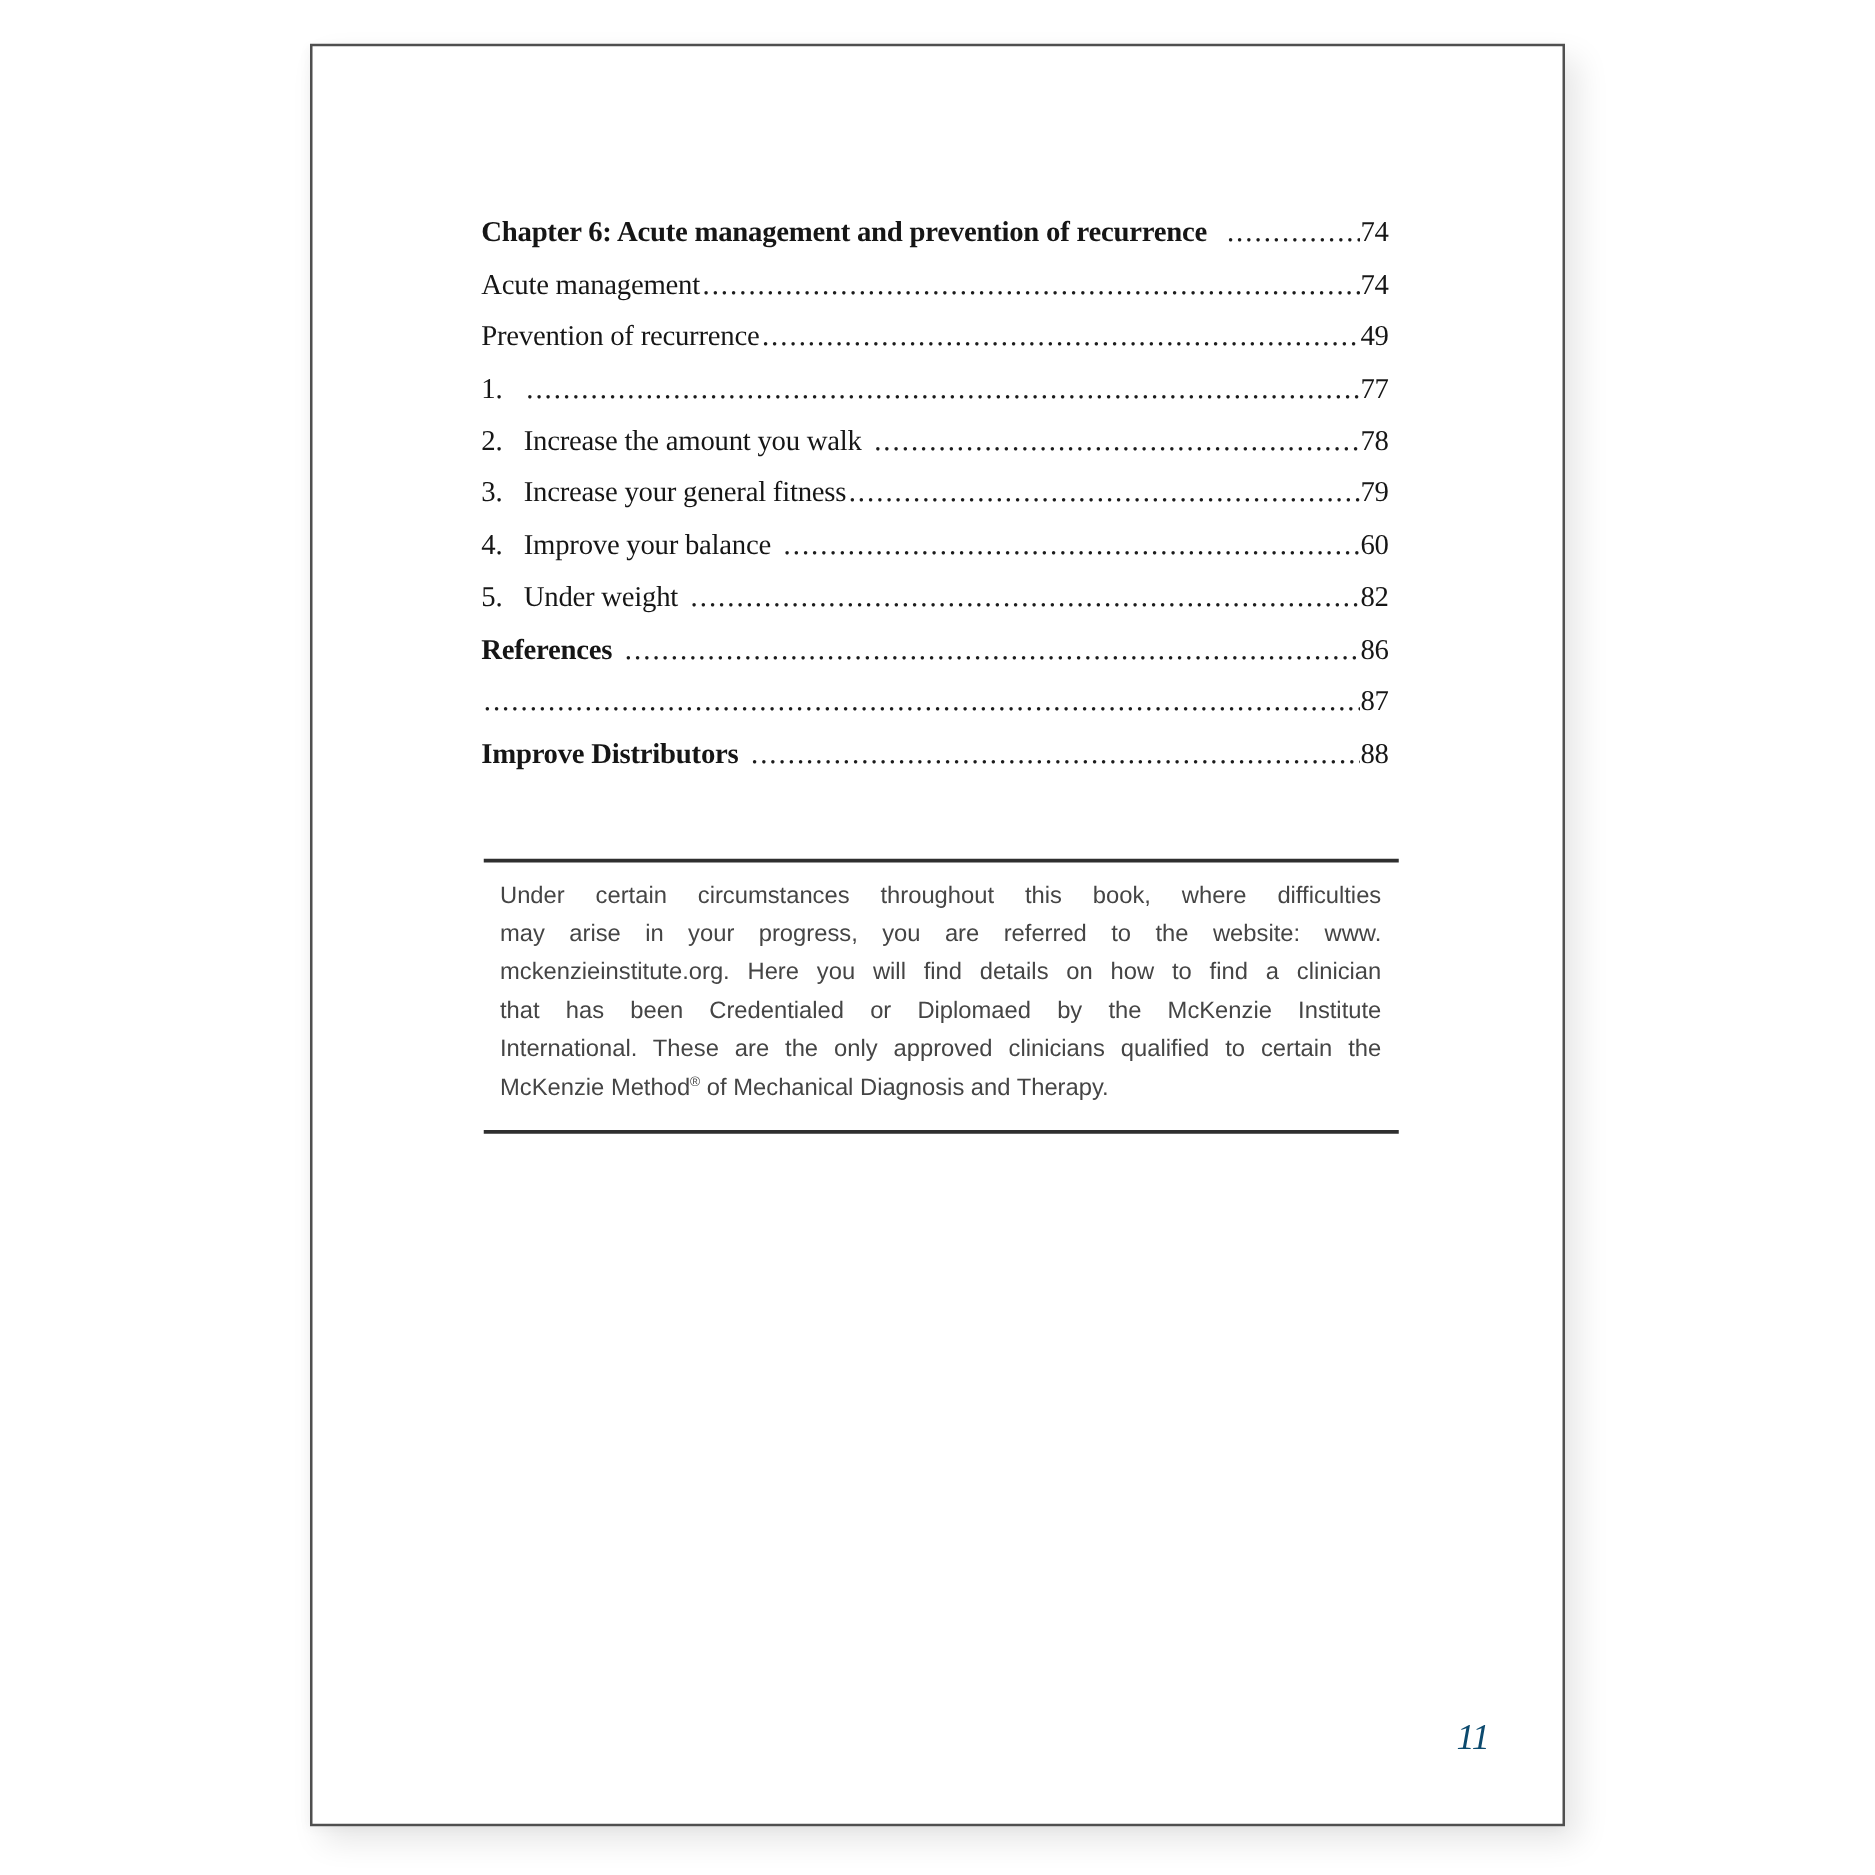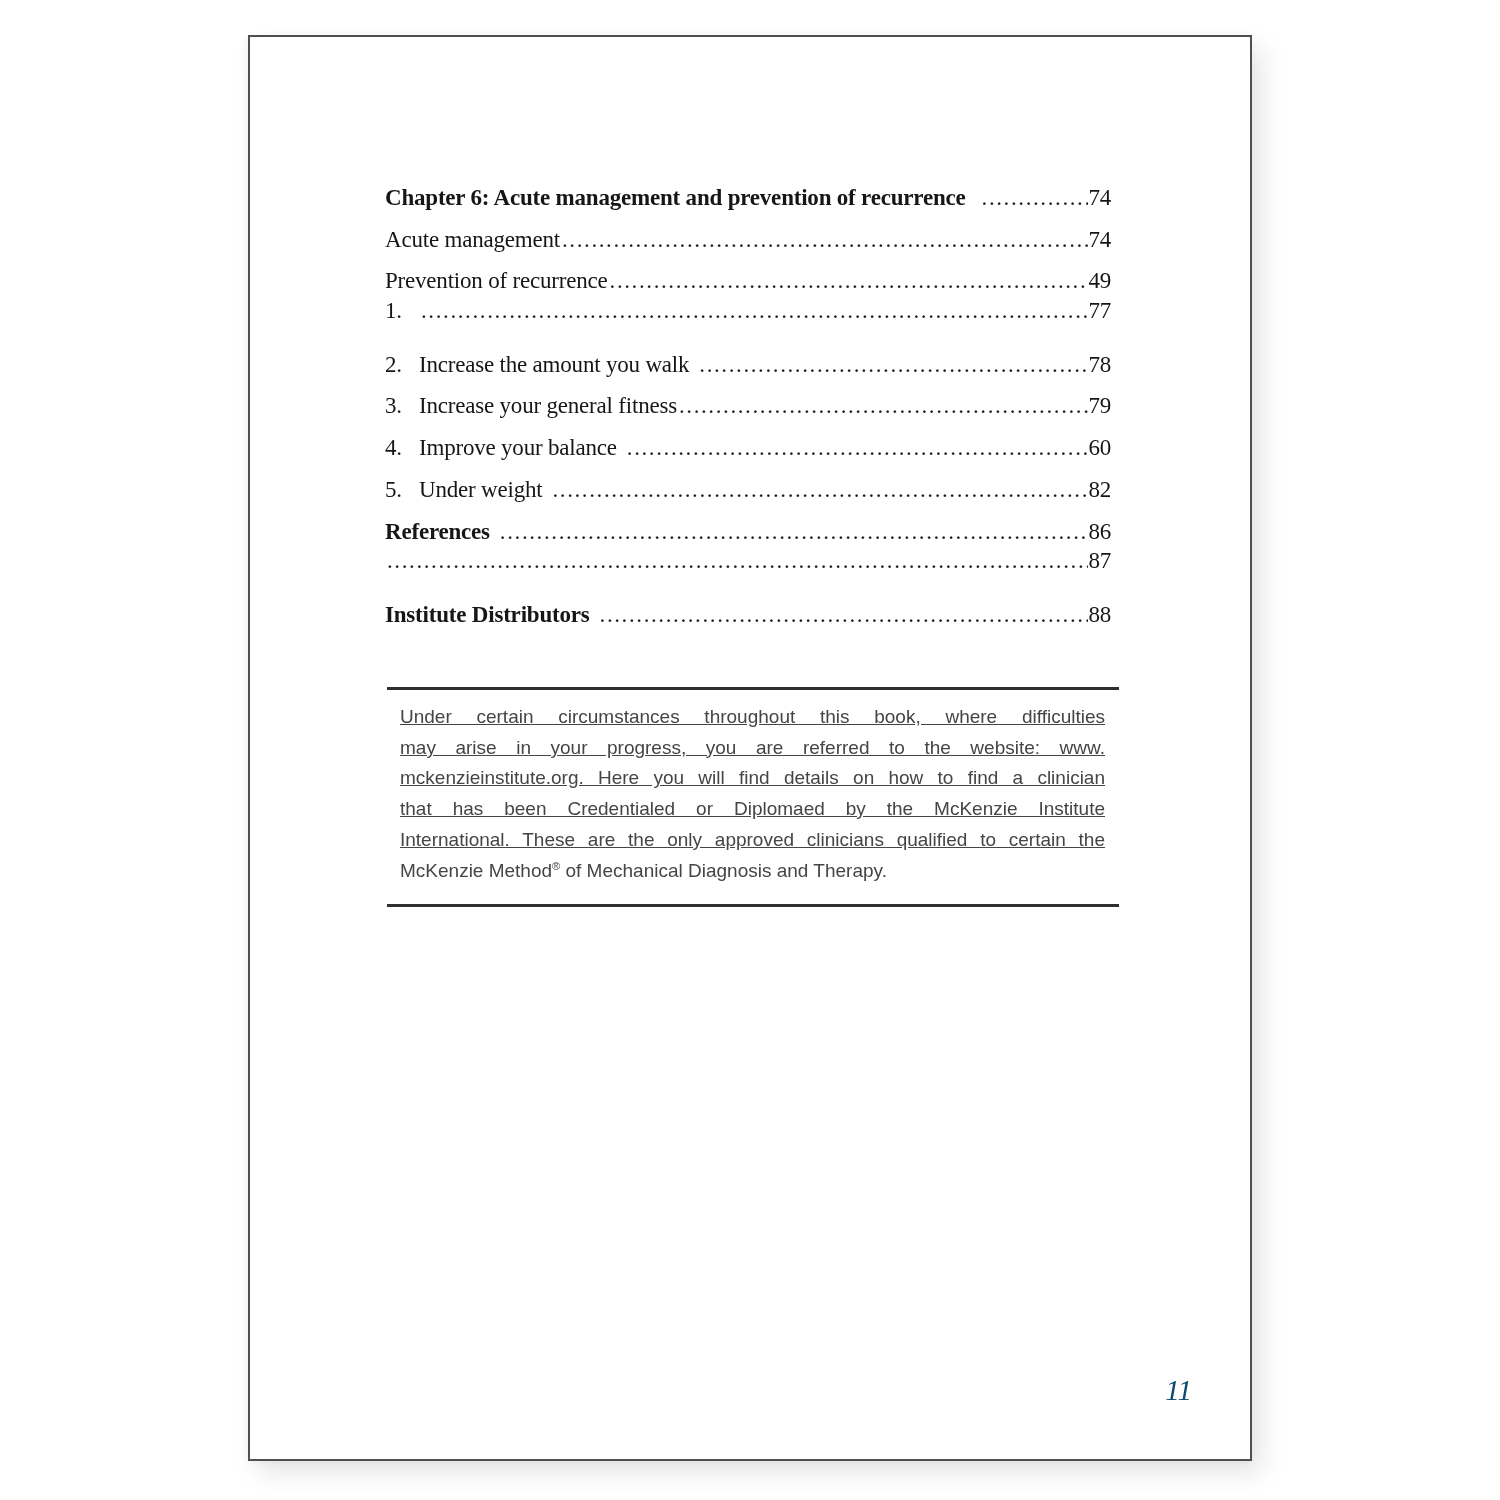--- a/index.html
+++ b/index.html
@@ -35,21 +35,20 @@
     align-items: baseline;
     height: 41.7px;
     line-height: 41.7px;
     white-space: nowrap;
   }
   .toc-num {
     flex: 0 0 34px;
   }
   .toc-label {
     flex: 0 0 auto;
-    margin-top: 12px;
   }
   .b .toc-label {
     font-weight: bold;
   }
   .toc-dots {
     flex: 1 1 0;
     min-width: 0;
     overflow: hidden;
     white-space: nowrap;
     letter-spacing: 1.6px;
@@ -72,21 +71,20 @@
     border-bottom: 3px solid #2f2f2f;
     padding: 12px 14px 18px 13px;
     font-family: "Liberation Sans", sans-serif;
     font-size: 19px;
     line-height: 30.7px;
     color: #454545;
   }
   .note-line.jl {
     text-align: justify;
     text-align-last: justify;
-    text-decoration: underline;
   }
   .note-line.last {
     text-align: left;
   }
   .note-line sup {
     font-size: 58%;
     vertical-align: 7px;
     line-height: 0;
   }
   
@@ -164,21 +162,21 @@
       <span class="toc-dots">............................................................................................................................................................................................................................</span>
       <span class="toc-page">86</span>
     </div>
 
     <div class="toc-row b">
       <span class="toc-dots">............................................................................................................................................................................................................................</span>
       <span class="toc-page">87</span>
     </div>
 
     <div class="toc-row b gap">
-      <span class="toc-label">Institute Distributors</span>
+      <span class="toc-label">Improve Distributors</span>
       <span class="toc-dots">............................................................................................................................................................................................................................</span>
       <span class="toc-page">88</span>
     </div>
 
   </div>
 
   <div class="note">
     <div class="note-line jl">Under certain circumstances throughout this book, where difficulties</div>
     <div class="note-line jl">may arise in your progress, you are referred to the website: www.</div>
     <div class="note-line jl">mckenzieinstitute.org. Here you will find details on how to find a clinician</div>

